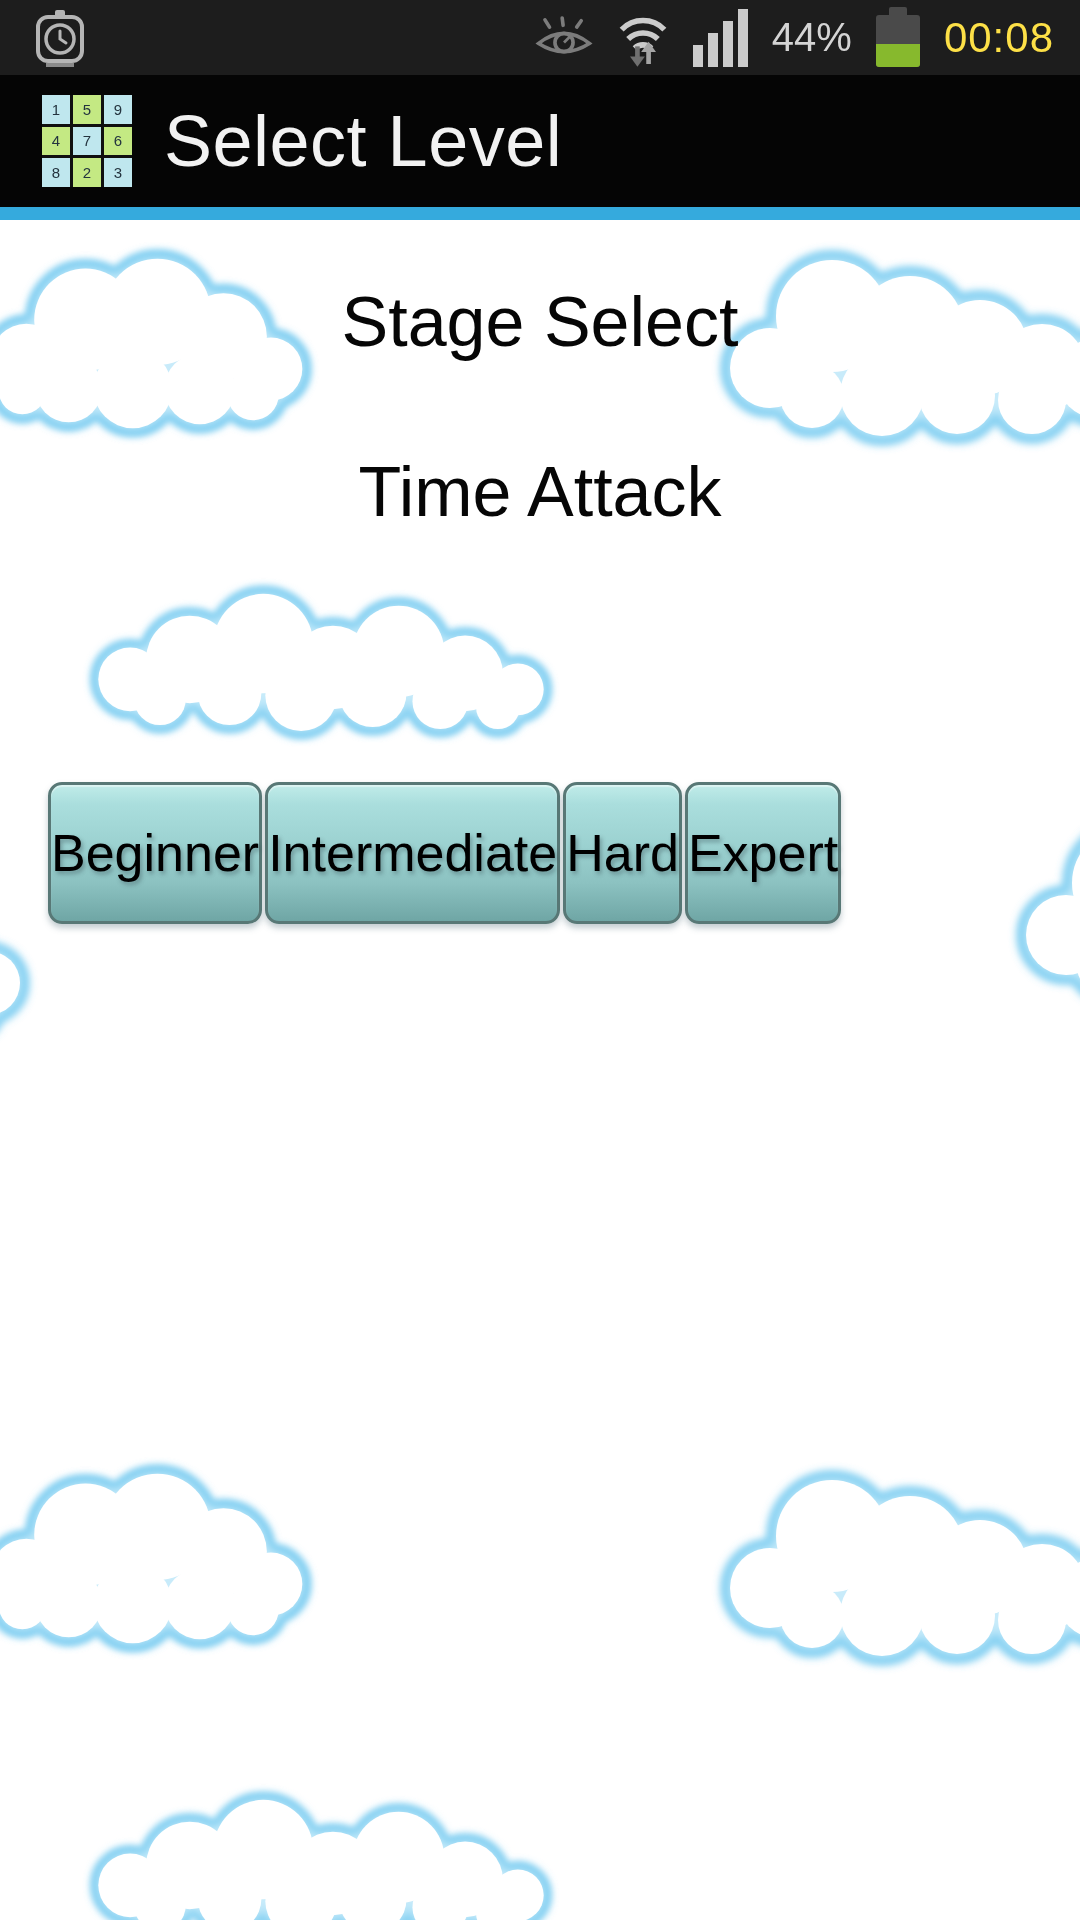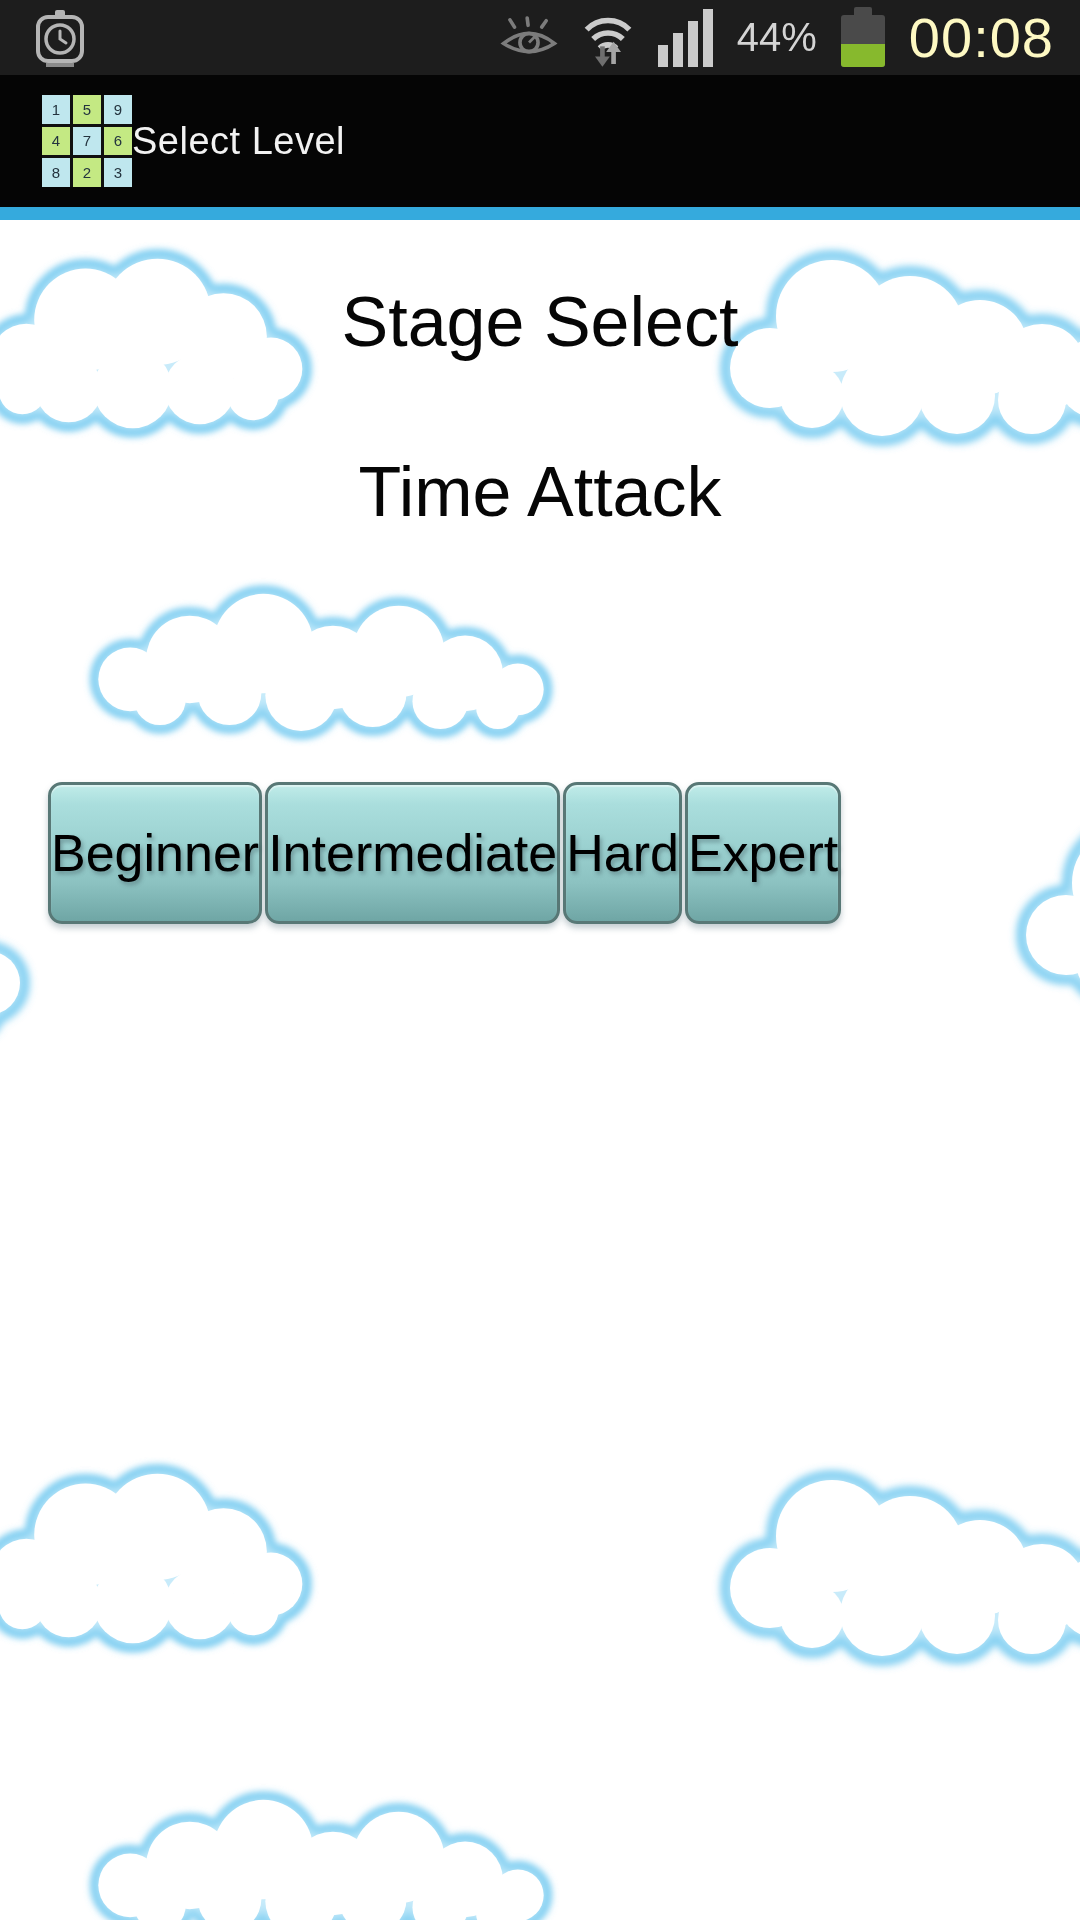--- a/index.html
+++ b/index.html
@@ -4,41 +4,41 @@
 <style>
   * { margin:0; padding:0; box-sizing:border-box; }
   html,body { width:1080px; height:1920px; }
   body { font-family:"Liberation Sans", sans-serif; background:#fff; }
   .screen { position:relative; width:1080px; height:1920px; overflow:hidden; background:#ffffff; }
 
   
   .status-bar { position:absolute; top:0; left:0; width:1080px; height:75px;
     background:#1d1d1d; display:flex; align-items:center; padding:0 26px 0 32px; z-index:10; }
   .status-right { margin-left:auto; display:flex; align-items:center; gap:24px; }
-  .clock-time { color:#fef9c3; font-size:56px; letter-spacing:1px; }
+  .clock-time { color:#fde047; font-size:42px; letter-spacing:1px; }
   .batt-percent { color:#d4d4d4; font-size:40px; }
   .battery { width:44px; height:62px; display:flex; flex-direction:column; align-items:center; }
   .battery .cap { width:18px; height:8px; background:#4a4a4a; border-radius:2px 2px 0 0; }
   .battery .body { width:44px; height:52px; background:#4a4a4a; border-radius:3px; position:relative; overflow:hidden; }
   .battery .fill { position:absolute; bottom:0; left:0; width:100%; background:#87b92d; }
   .signal { display:flex; align-items:flex-end; gap:5px; height:58px; }
   .signal i { display:block; width:10px; background:#cbcbcb; }
   .signal i:nth-child(1){height:22px;} .signal i:nth-child(2){height:34px;}
   .signal i:nth-child(3){height:46px;} .signal i:nth-child(4){height:58px;}
 
   
   .action-bar { position:absolute; top:75px; left:0; width:1080px; height:132px;
     background:#050505; display:flex; align-items:center; padding-left:42px; z-index:10; }
   .app-grid { width:90px; height:92px; display:grid; grid-template-columns:repeat(3,1fr);
     grid-template-rows:repeat(3,1fr); gap:3px; background:#101010; }
   .app-grid span { display:flex; align-items:center; justify-content:center;
     font-size:15px; color:#24343f; }
   .app-grid span:nth-child(odd) { background:#bfe7ee; }
   .app-grid span:nth-child(even){ background:#c4e983; }
-  .app-title { color:#f2f2f2; font-size:38px; letter-spacing:0.5px; }
+  .app-title { margin-left:32px; color:#f2f2f2; font-size:72px; letter-spacing:0.5px; }
   .accent-line { position:absolute; top:207px; left:0; width:1080px; height:13px;
     background:#35aadd; z-index:10; }
 
   
   .heading { position:absolute; left:0; width:1080px; text-align:center;
     font-size:70px; font-weight:400; color:#060606; z-index:3; }
   .heading.h1 { top:282px; }
   .heading.h2 { top:452px; }
 
   

